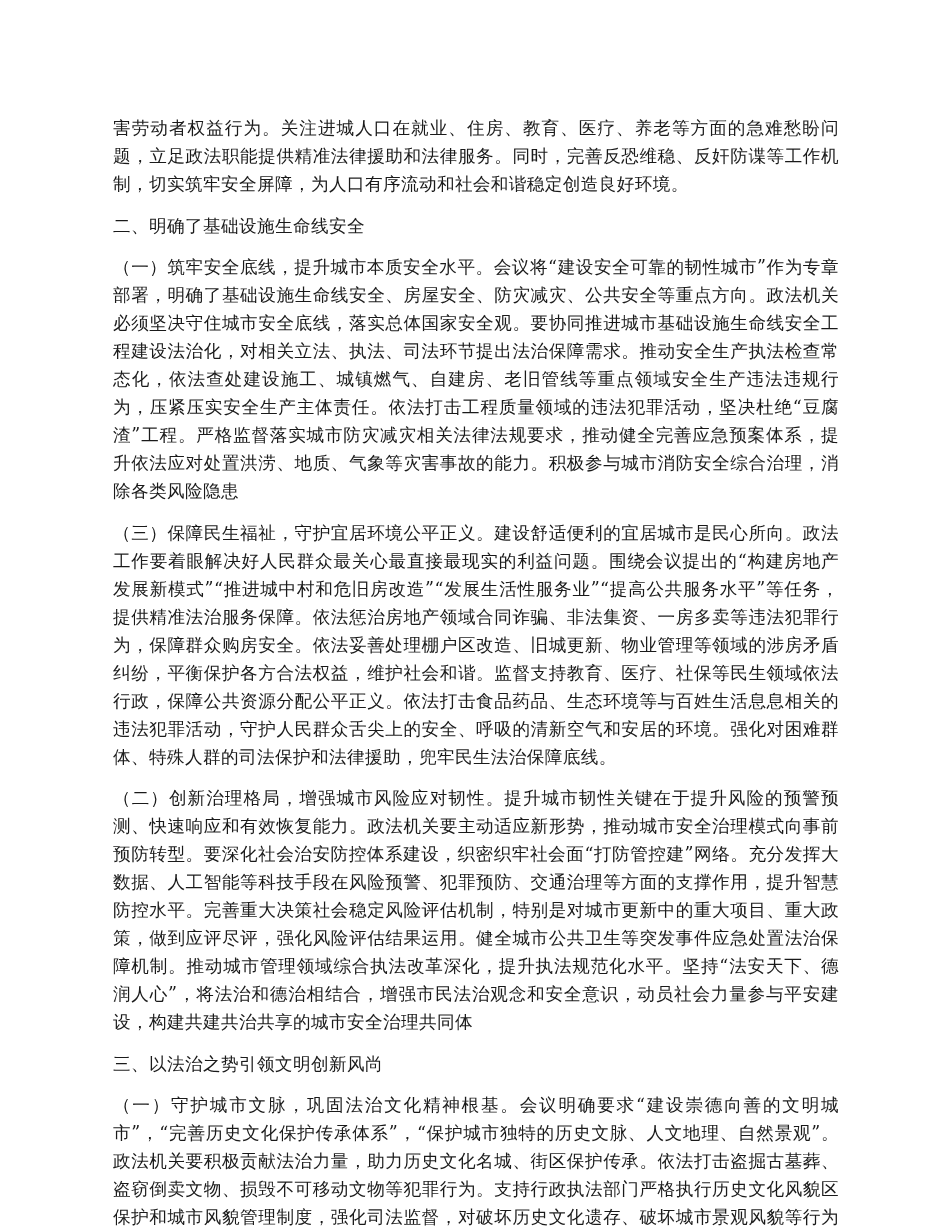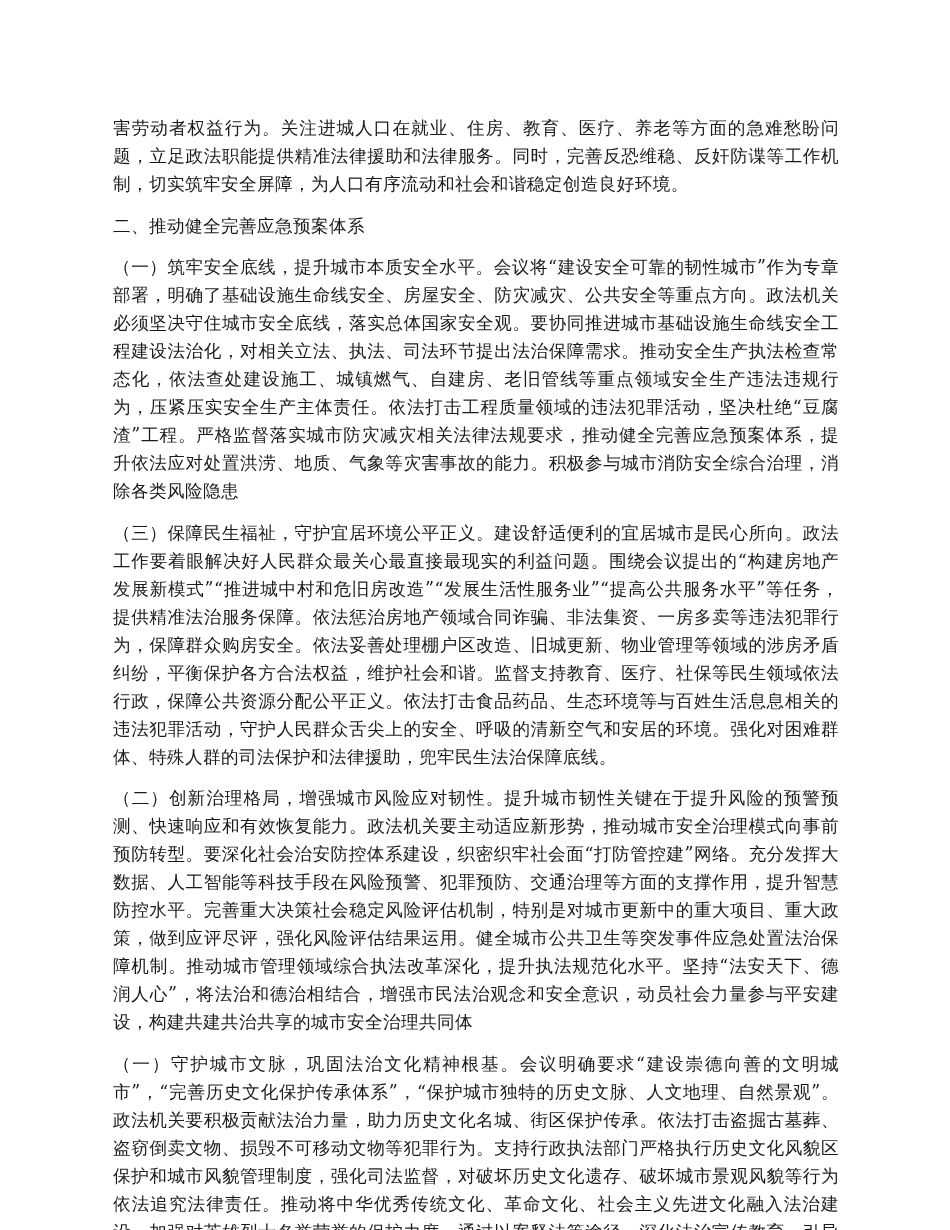--- a/index.html
+++ b/index.html
@@ -18,18 +18,19 @@
   }
   .para { margin: 0 0 13.5px 0; }
   .heading { margin: 0 0 13.5px 0; }
   .para.continuation { }
 </style>
 </head>
 <body>
 
 <div class="page">
   <p class="para continuation">害劳动者权益行为。关注进城人口在就业、住房、教育、医疗、养老等方面的急难愁盼问题，立足政法职能提供精准法律援助和法律服务。同时，完善反恐维稳、反奸防谍等工作机制，切实筑牢安全屏障，为人口有序流动和社会和谐稳定创造良好环境。</p>
-  <p class="heading">二、推动健全完善应急预案体系</p>
+  <p class="heading">二、明确了基础设施生命线安全</p>
   <p class="para">（一）筑牢安全底线，提升城市本质安全水平。会议将“建设安全可靠的韧性城市”作为专章部署，明确了基础设施生命线安全、房屋安全、防灾减灾、公共安全等重点方向。政法机关必须坚决守住城市安全底线，落实总体国家安全观。要协同推进城市基础设施生命线安全工程建设法治化，对相关立法、执法、司法环节提出法治保障需求。推动安全生产执法检查常态化，依法查处建设施工、城镇燃气、自建房、老旧管线等重点领域安全生产违法违规行为，压紧压实安全生产主体责任。依法打击工程质量领域的违法犯罪活动，坚决杜绝“豆腐渣”工程。严格监督落实城市防灾减灾相关法律法规要求，推动健全完善应急预案体系，提升依法应对处置洪涝、地质、气象等灾害事故的能力。积极参与城市消防安全综合治理，消除各类风险隐患</p>
   <p class="para">（三）保障民生福祉，守护宜居环境公平正义。建设舒适便利的宜居城市是民心所向。政法工作要着眼解决好人民群众最关心最直接最现实的利益问题。围绕会议提出的“构建房地产发展新模式”“推进城中村和危旧房改造”“发展生活性服务业”“提高公共服务水平”等任务，提供精准法治服务保障。依法惩治房地产领域合同诈骗、非法集资、一房多卖等违法犯罪行为，保障群众购房安全。依法妥善处理棚户区改造、旧城更新、物业管理等领域的涉房矛盾纠纷，平衡保护各方合法权益，维护社会和谐。监督支持教育、医疗、社保等民生领域依法行政，保障公共资源分配公平正义。依法打击食品药品、生态环境等与百姓生活息息相关的违法犯罪活动，守护人民群众舌尖上的安全、呼吸的清新空气和安居的环境。强化对困难群体、特殊人群的司法保护和法律援助，兜牢民生法治保障底线。</p>
   <p class="para">（二）创新治理格局，增强城市风险应对韧性。提升城市韧性关键在于提升风险的预警预测、快速响应和有效恢复能力。政法机关要主动适应新形势，推动城市安全治理模式向事前预防转型。要深化社会治安防控体系建设，织密织牢社会面“打防管控建”网络。充分发挥大数据、人工智能等科技手段在风险预警、犯罪预防、交通治理等方面的支撑作用，提升智慧防控水平。完善重大决策社会稳定风险评估机制，特别是对城市更新中的重大项目、重大政策，做到应评尽评，强化风险评估结果运用。健全城市公共卫生等突发事件应急处置法治保障机制。推动城市管理领域综合执法改革深化，提升执法规范化水平。坚持“法安天下、德润人心”，将法治和德治相结合，增强市民法治观念和安全意识，动员社会力量参与平安建设，构建共建共治共享的城市安全治理共同体</p>
+  <p class="heading">三、以法治之势引领文明创新风尚</p>
   <p class="para">（一）守护城市文脉，巩固法治文化精神根基。会议明确要求“建设崇德向善的文明城市”，“完善历史文化保护传承体系”，“保护城市独特的历史文脉、人文地理、自然景观”。政法机关要积极贡献法治力量，助力历史文化名城、街区保护传承。依法打击盗掘古墓葬、盗窃倒卖文物、损毁不可移动文物等犯罪行为。支持行政执法部门严格执行历史文化风貌区保护和城市风貌管理制度，强化司法监督，对破坏历史文化遗存、破坏城市景观风貌等行为依法追究法律责任。推动将中华优秀传统文化、革命文化、社会主义先进文化融入法治建设，加强对英雄烈士名誉荣誉的保护力度。通过以案释法等途径，深化法治宣传教育，引导市民提升法治素养和文明素质，推动社会主义核心价值观融入法治实践和社会治理</p>
 </div>
 
 </body></html>

